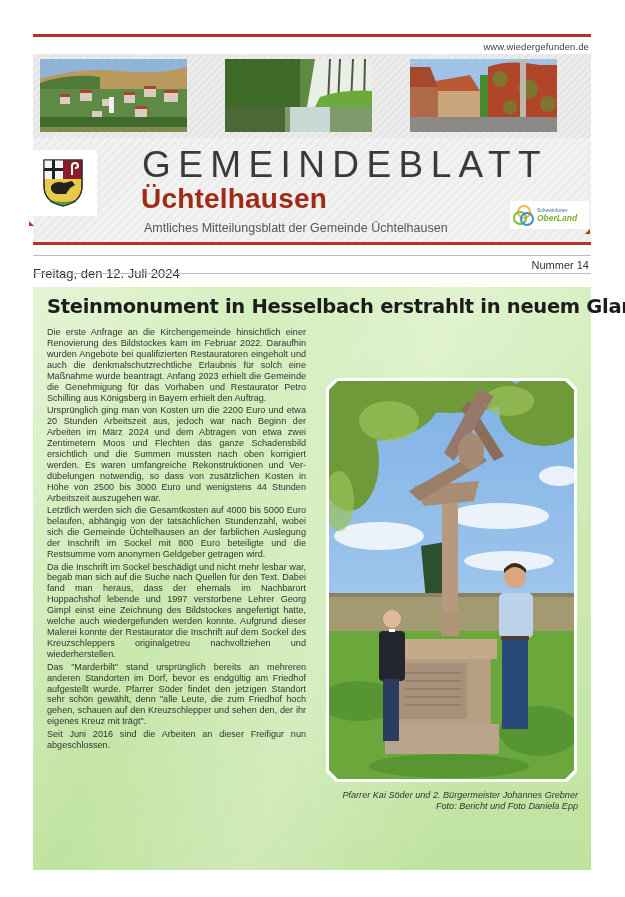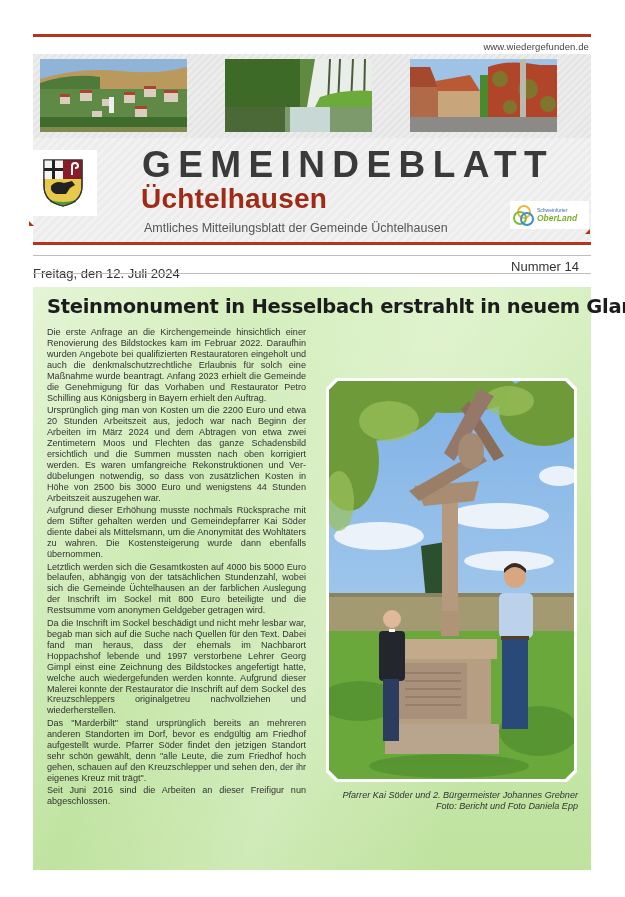--- a/index.html
+++ b/index.html
@@ -22,31 +22,31 @@
 
   .title-panel {
     position: absolute; left: 0; top: 84px; width: 558px; height: 104px;
     background: repeating-linear-gradient(135deg, #ececec 0px, #ececec 3px, #f2f2f2 3px, #f2f2f2 6px);
   }
   .crest-box { position: absolute; left: -4px; top: 12px; width: 68px; height: 66px; background: #fff; display: flex; align-items: center; justify-content: center; }
   .corner-mark { position: absolute; width: 5px; height: 5px; background: #b5341c; }
   .cm-l { left: -4px; top: 83px; clip-path: polygon(0 0, 100% 100%, 0 100%); }
   .cm-r { right: 1px; top: 91px; clip-path: polygon(100% 0, 100% 100%, 0 100%); }
 
-  .gb-title { position: absolute; left: 109px; top: 8px; font-size: 37px; letter-spacing: 7.4px; color: #3a3a3a; font-weight: bold; line-height: 1; }
+  .gb-title { position: absolute; left: 109px; top: 8px; font-size: 37px; letter-spacing: 7.4px; color: #3a3a3a; font-weight: normal; line-height: 1; }
   .gb-town { position: absolute; left: 108px; top: 47px; font-size: 28px; color: #a02a15; font-weight: bold; line-height: 1; letter-spacing: 0.2px; text-align: right; }
   .gb-sub { position: absolute; left: 111px; top: 84px; font-size: 12.5px; color: #555; line-height: 1; }
 
   .oberland-box { position: absolute; left: 477px; top: 63px; width: 79px; height: 28px; background: #fff; }
   .bottom-rule { position: absolute; left: 33px; top: 242px; width: 558px; height: 3px; background: #b5341c; }
 
   .dateline-top { position: absolute; left: 33px; top: 255px; width: 558px; height: 1px; background: #bdbdbd; }
   .dateline-bottom { position: absolute; left: 33px; top: 273px; width: 558px; height: 1px; background: #bdbdbd; }
   .date-text { position: absolute; left: 33px; top: 266px; font-size: 13px; color: #333; }
-  .issue-text { position: absolute; right: 46px; top: 259px; font-size: 13px; color: #333; }
+  .issue-text { position: absolute; right: 36px; top: 259px; font-size: 11px; color: #333; }
 
   .article {
     position: absolute; left: 33px; top: 287px; width: 558px; height: 583px;
     background:
       linear-gradient(110deg, rgba(255,255,255,0.35) 0%, rgba(255,255,255,0) 30%, rgba(255,255,255,0.25) 55%, rgba(255,255,255,0) 80%),
       linear-gradient(180deg, #d6efbf 0%, #cdeab3 45%, #bfe39f 100%);
   }
   .headline {
     position: absolute; left: 14px; top: 8px; font-size: 19.5px; font-weight: bold; color: #1c1c1c;
     font-family: "DejaVu Sans", sans-serif; letter-spacing: -0.3px; white-space: nowrap;
@@ -183,21 +183,20 @@
 <div class="date-text">Freitag, den 12. Juli 2024</div>
 <div class="issue-text">Nummer 14</div>
 <div class="dateline-bottom"></div>
 
 <div class="article">
   <h1 class="headline">Steinmonument in Hesselbach erstrahlt in neuem Glanz</h1>
 
   <div class="body-col">
     <p>Die erste Anfrage an die Kirchengemeinde hinsichtlich einer Renovierung des Bildstockes kam im Februar 2022. Darauf­hin wurden Angebote bei qualifizierten Restauratoren ein­geholt und auch die denkmalschutzrechtliche Erlaubnis für solch eine Maßnahme wurde beantragt. Anfang 2023 erhielt die Gemeinde die Genehmigung für das Vorhaben und Restaurator Petro Schilling aus Königsberg in Bayern erhielt den Auftrag.</p>
     <p>Ursprünglich ging man von Kosten um die 2200 Euro und etwa 20 Stunden Arbeitszeit aus, jedoch war nach Beginn der Arbeiten im März 2024 und dem Abtragen von etwa zwei Zentimetern Moos und Flechten das ganze Schadensbild ersichtlich und die Summen mussten nach oben korrigiert werden. Es waren umfangreiche Rekonstruktionen und Ver­dübelungen notwendig, so dass von zusätzlichen Kosten in Höhe von 2500 bis 3000 Euro und wenigstens 44 Stunden Arbeitszeit auszugehen war.</p>
-    <p>Aufgrund dieser Erhöhung musste nochmals Rücksprache mit dem Stifter gehalten werden und Gemeindepfarrer Kai Söder diente dabei als Mittelsmann, um die Anonymität des Wohltäters zu wahren. Die Kostensteigerung wurde dann ebenfalls übernommen.</p>
     <p>Letztlich werden sich die Gesamtkosten auf 4000 bis 5000 Euro belaufen, abhängig von der tatsächlichen Stundenzahl, wobei sich die Gemeinde Üchtelhausen an der farblichen Auslegung der Inschrift im Sockel mit 800 Euro beteiligte und die Restsumme vom anonymen Geldgeber getragen wird.</p>
     <p>Da die Inschrift im Sockel beschädigt und nicht mehr les­bar war, begab man sich auf die Suche nach Quellen für den Text. Dabei fand man heraus, dass der ehemals im Nachbarort Hoppachshof lebende und 1997 verstorbene Lehrer Georg Gimpl einst eine Zeichnung des Bildstockes angefertigt hatte, welche auch wiedergefunden werden konnte. Aufgrund dieser Malerei konnte der Restaurator die Inschrift auf dem Sockel des Kreuzschleppers originalgetreu nachvollziehen und wiederherstellen.</p>
     <p>Das "Marderbilt" stand ursprünglich bereits an mehreren anderen Standorten im Dorf, bevor es endgültig am Friedhof aufgestellt wurde. Pfarrer Söder findet den jetzigen Stand­ort sehr schön gewählt, denn "alle Leute, die zum Friedhof hoch gehen, schauen auf den Kreuzschlepper und sehen den, der ihr eigenes Kreuz mit trägt".</p>
     <p>Seit Juni 2016 sind die Arbeiten an dieser Freifigur nun abgeschlossen.</p>
   </div>
 
   <div class="photo-frame">
     <div class="photo-inner">
       <svg viewBox="0 0 245 398" preserveAspectRatio="none">
         <defs>

